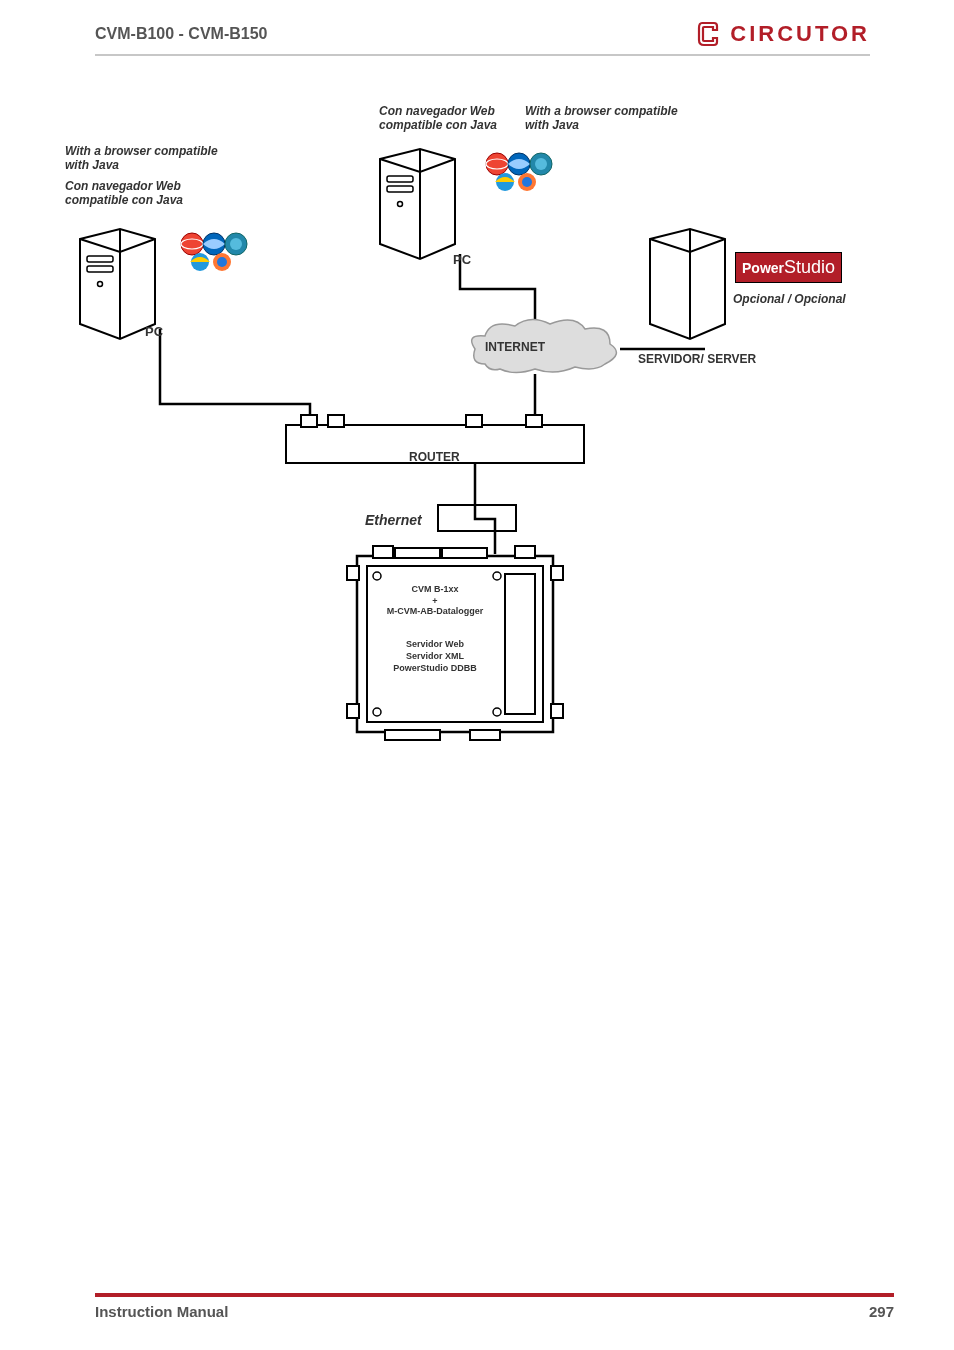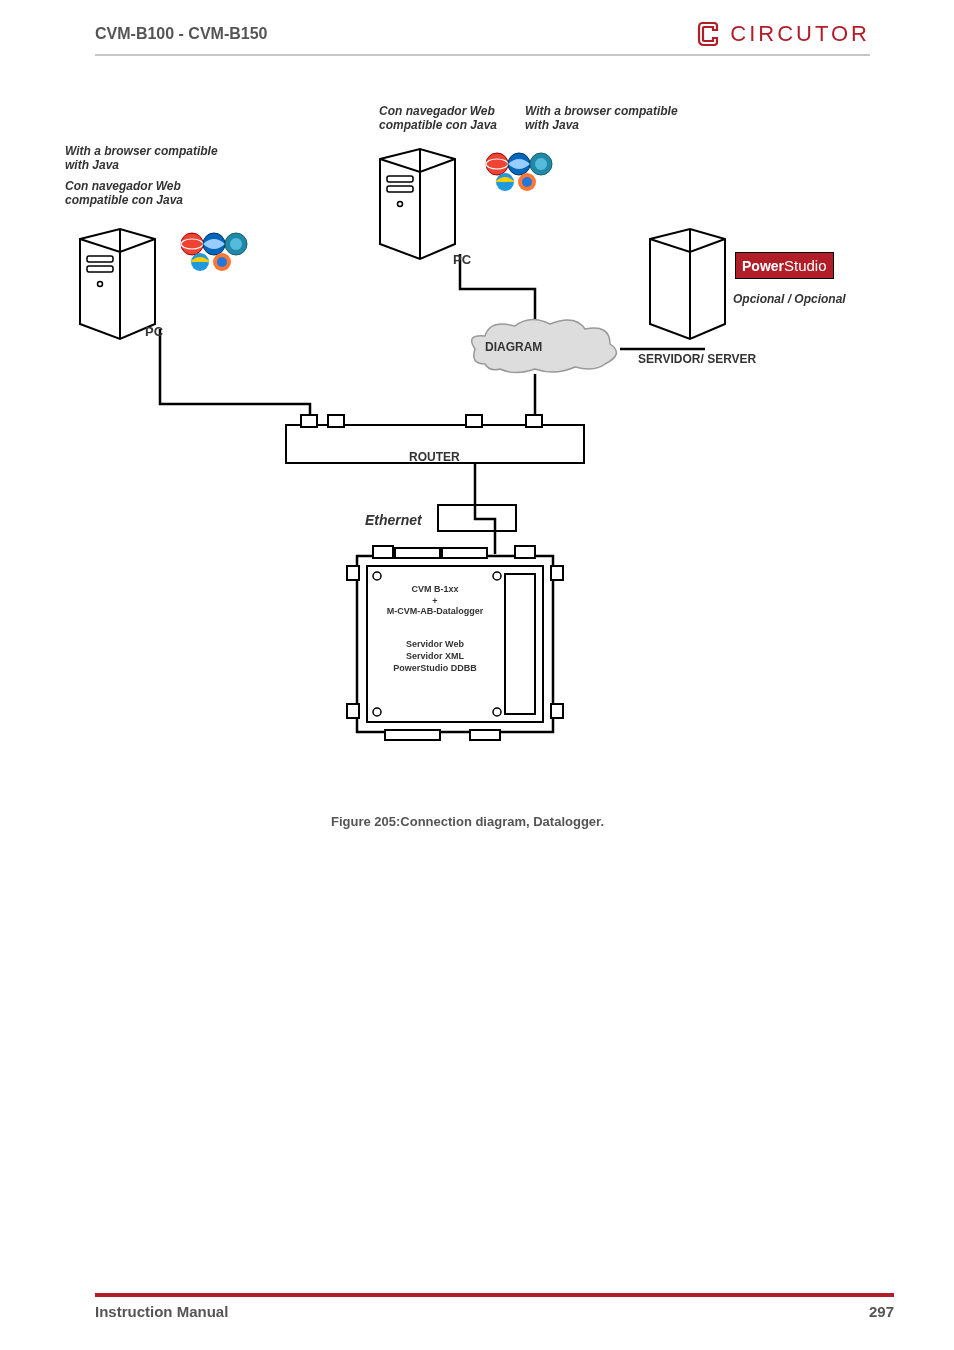--- a/index.html
+++ b/index.html
@@ -29,21 +29,21 @@
     font-size: 16px;
     color: #555;
   }
   .logo {
     display: flex;
     align-items: center;
     gap: 6px;
   }
   .logo-text {
     font-family: Arial, sans-serif;
-    font-weight: normal;
+    font-weight: bold;
     font-size: 22px;
     letter-spacing: 3px;
     color: #b21e28;
   }
   .section-title {
     font-size: 18px;
     font-weight: bold;
     color: #555;
     margin-left: 0px;
     margin-bottom: 20px;
@@ -111,21 +111,21 @@
   .powerstudio {
     position: absolute;
     background: #b21e28;
     color: #fff;
     font-weight: bold;
     font-size: 14px;
     padding: 4px 6px;
     border: 1px solid #000;
   }
   .powerstudio .ps1 { font-family: Arial; }
-  .powerstudio .ps2 { font-size: 15px; font-weight: normal; }
+  .powerstudio .ps2 { font-size: 18px; font-weight: normal; }
   .cloud {
     position: absolute;
   }
 </style>
 </head>
 <body>
 
 <div class="page">
   <div class="header">
     <div class="header-title">CVM-B100 - CVM-B150</div>
@@ -201,21 +201,21 @@
       <circle cx="56" cy="12" r="6" fill="#5bd"></circle>
       <circle cx="20" cy="30" r="9" fill="#29d"></circle>
       <path d="M 10 30 Q 20 20 30 30" fill="#fc0"></path>
       <circle cx="42" cy="30" r="9" fill="#f73"></circle>
       <circle cx="42" cy="30" r="5" fill="#27d"></circle>
     </svg>
 
     <svg class="cloud" width="160" height="70" style="left:400px; top:230px;">
       <path d="M 20 50 Q 5 50 10 35 Q 0 20 20 22 Q 25 5 50 12 Q 65 0 85 10 Q 110 0 120 15 Q 145 10 145 30 Q 160 40 140 50 Q 130 58 110 53 Q 90 62 70 55 Q 50 62 35 55 Q 25 58 20 50 Z" fill="#ddd" stroke="#999" stroke-width="1.5"></path>
     </svg>
-    <div class="pc-label" style="left:420px; top:256px; font-size:12px;">DIAGRAM</div>
+    <div class="pc-label" style="left:420px; top:256px; font-size:12px;">INTERNET</div>
 
     <svg width="90" height="120" style="position:absolute; left:580px; top:140px;">
       <path d="M 5 15 L 45 5 L 80 15 L 80 100 L 45 115 L 5 100 Z" fill="#fff" stroke="#000" stroke-width="2"></path>
       <path d="M 45 5 L 45 115" stroke="#000" stroke-width="2"></path>
       <path d="M 5 15 L 45 28 L 80 15" stroke="#000" stroke-width="2" fill="none"></path>
     </svg>
     <div class="powerstudio" style="left:670px; top:168px;">
       <span class="ps1">Power</span><span class="ps2">Studio</span>
     </div>
     <div class="label" style="left:668px; top:208px; font-style:italic;">Opcional / Opcional</div>
@@ -259,19 +259,18 @@
     </svg>
     <div class="device-text" style="left:290px; top:500px; width:160px;">CVM B-1xx</div>
     <div class="device-text" style="left:290px; top:512px; width:160px;">+</div>
     <div class="device-text" style="left:290px; top:522px; width:160px;">M-CVM-AB-Datalogger</div>
     <div class="device-text" style="left:290px; top:555px; width:160px;">Servidor Web</div>
     <div class="device-text" style="left:290px; top:567px; width:160px;">Servidor XML</div>
     <div class="device-text" style="left:290px; top:579px; width:160px;">PowerStudio DDBB</div>
 
   </div>
 
-  <div class="figure-caption">Figure 205:Connection diagram, Datalogger.</div>
 
   <div class="footer">
     <span class="footer-left">Instruction Manual</span>
     <span class="footer-right">297</span>
   </div>
 </div>
 
 </body></html>

